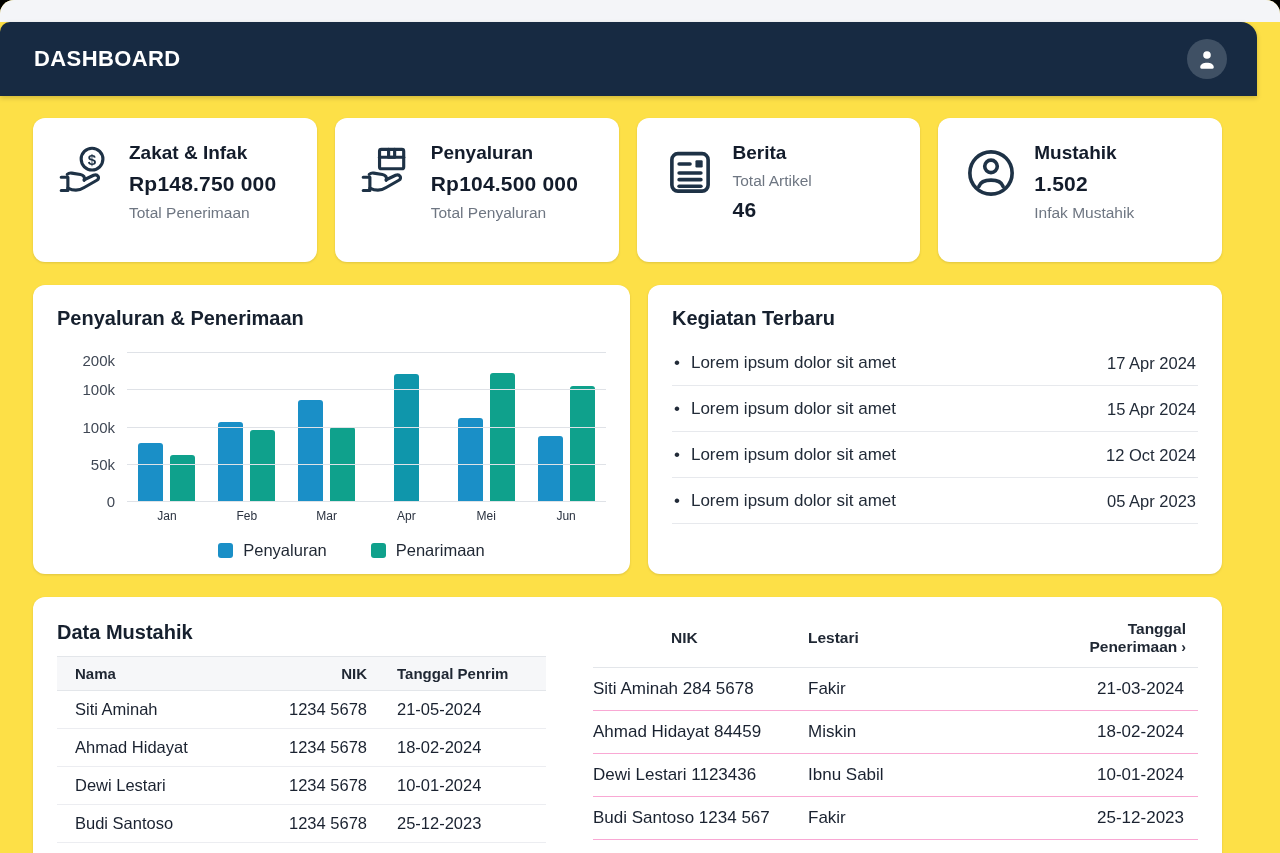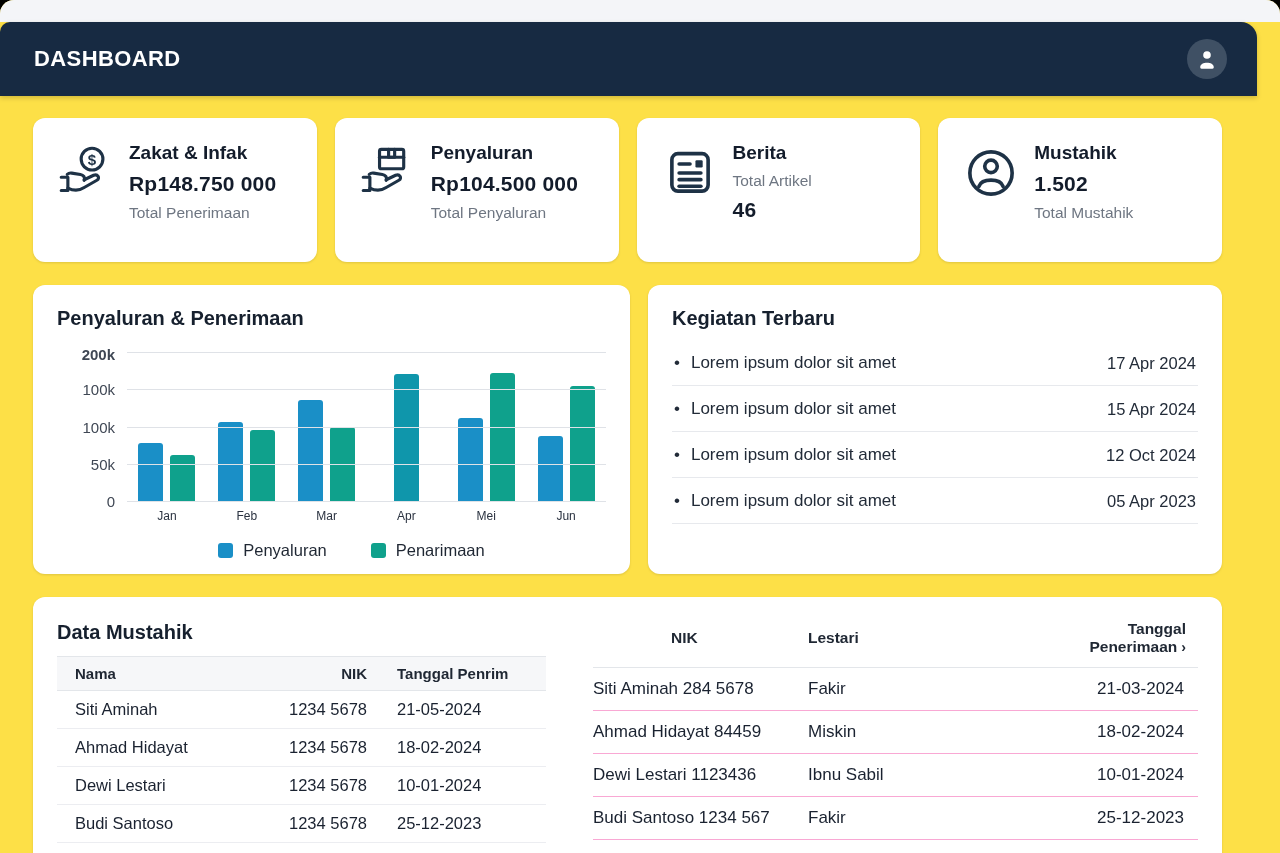--- a/index.html
+++ b/index.html
@@ -156,32 +156,32 @@
         <div class="stat-icon">
           <svg viewBox="0 0 48 48" fill="none" stroke="#1e3246" stroke-width="3" stroke-linecap="round" stroke-linejoin="round">
             <circle cx="24" cy="24" r="17.5"></circle>
             <circle cx="24" cy="18.5" r="5.2"></circle>
             <path d="M14 35 c2.5 -6.8 17.5 -6.8 20 0"></path>
           </svg>
         </div>
         <div class="stat-lines">
           <div class="stat-title">Mustahik</div>
           <div class="stat-value">1.502</div>
-          <div class="stat-sub">Total Mustahik</div>
+          <div class="stat-sub">Infak Mustahik</div>
         </div>
       </div>
     </div>
 
     <div class="mid-row">
 
       <div class="card mid-card">
         <div class="section-title">Penyaluran &amp; Penerimaan</div>
         <div class="chart-wrap">
           <div class="y-axis">
-              <div class="y-tick" style="top: 2px; font-weight: bold;">200k</div>
+              <div class="y-tick" style="top: 8px;">200k</div>
               <div class="y-tick" style="top: 37.25px;">100k</div>
               <div class="y-tick" style="top: 74.5px;">100k</div>
               <div class="y-tick" style="top: 111.75px;">50k</div>
               <div class="y-tick" style="top: 149px;">0</div>
             </div>
           <div class="plot">
             <div class="groups">
                 <div class="bar-group">
                   <div class="bar" style="height: 58px; background: rgb(26, 143, 199);"></div>
                   <div class="bar" style="height: 46px; background: rgb(15, 161, 140);"></div>

